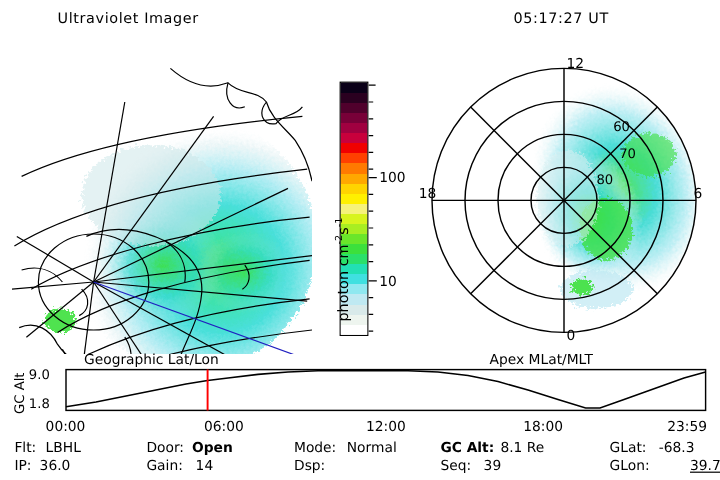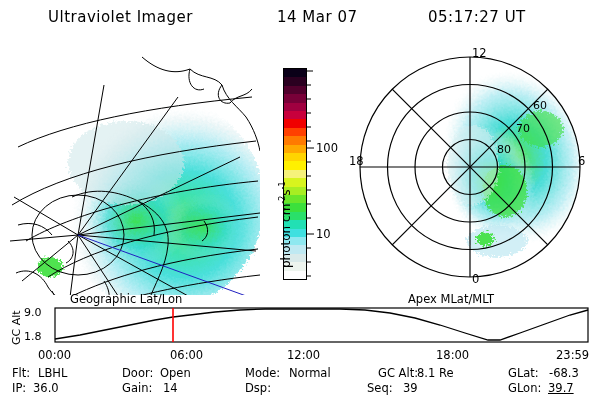--- a/index.html
+++ b/index.html
@@ -1,33 +1,32 @@
 <!DOCTYPE html>
 <html><head>
 <meta charset="utf-8">
 <style>
   html,body{margin:0;padding:0;background:#ffffff;}
   body{width:600px;height:400px;overflow:hidden;
        font-family:"DejaVu Sans","Liberation Sans",sans-serif;
        color:#000;position:relative;}
   #stage{position:absolute;left:0;top:0;width:600px;height:400px;}
   .abs{position:absolute;}
-  .hdr{font-size:15px;letter-spacing:.5px;white-space:nowrap;}
+  .hdr{font-size:12px;letter-spacing:.5px;white-space:nowrap;}
   .lbl{font-size:11.5px;white-space:nowrap;}
   .lblsm{font-size:11px;white-space:nowrap;}
   svg{display:block;}
   .vert{transform:rotate(-90deg);transform-origin:left top;}
 </style>
 </head>
 <body>
 
 <div id="stage">
 
   <div class="abs hdr" style="left:48px;top:8px;">Ultraviolet Imager</div>
-  <div class="abs hdr" style="left:277px;top:8px;">14 Mar 07</div>
   <div class="abs hdr" style="left:428px;top:8px;">05:17:27 UT</div>
 
   <div class="abs" style="left:8px;top:45px;width:252px;height:250px;">
     <svg width="252" height="250" viewBox="0 0 252 250">
       <defs>
         <clipPath id="geoClip">
             <rect x="0" y="0" width="252" height="250"></rect>
           </clipPath>
         <radialGradient id="auroraGeo" cx="0.62" cy="0.60" r="0.56">
           <stop offset="0%" stop-color="#3ce03c" stop-opacity="0.95"></stop>
@@ -169,21 +168,21 @@
         <line x1="125" y1="12" x2="125" y2="232"></line>
         <line x1="47.2" y1="44.2" x2="202.8" y2="199.8"></line>
         <line x1="202.8" y1="44.2" x2="47.2" y2="199.8"></line>
       </g>
     </svg>
   </div>
   <div class="abs lbl" style="left:472px;top:46px;">12</div>
   <div class="abs lbl" style="left:349px;top:154px;">18</div>
   <div class="abs lbl" style="left:578px;top:154px;">6</div>
   <div class="abs lbl" style="left:472px;top:272px;">0</div>
-  <div class="abs lblsm" style="left:533px;top:99px;">60</div>
+  <div class="abs lblsm" style="left:511px;top:99px;">60</div>
   <div class="abs lblsm" style="left:516px;top:122px;">70</div>
   <div class="abs lblsm" style="left:497px;top:143px;">80</div>
 
   <div class="abs lbl" style="left:70px;top:292px;">Geographic Lat/Lon</div>
   <div class="abs lbl" style="left:408px;top:292px;">Apex MLat/MLT</div>
 
   <div class="abs" style="left:0px;top:304px;width:600px;height:44px;">
     <svg width="600" height="44" viewBox="0 0 600 44">
       <rect x="55" y="4" width="533" height="34" fill="none" stroke="#000" stroke-width="1.2"></rect>
       <polyline fill="none" stroke="#000000" stroke-width="1.3" points="55,35 80,31 105,26 130,21 155,16 173,13 190,11 215,8 240,6 265,5 290,5 315,5 340,5 365,6 390,9 415,14 440,21 465,29 488,36 500,36 520,29 545,20 570,11 588,6"></polyline>
@@ -192,42 +191,42 @@
   </div>
 
   <div class="abs" style="left:10px;top:345px;">
     <div class="vert" style="font-size:11px;white-space:nowrap;">GC Alt</div>
   </div>
   <div class="abs lblsm" style="left:24px;top:306px;">9.0</div>
   <div class="abs lblsm" style="left:24px;top:330px;">1.8</div>
 
   <div class="abs lbl" style="left:38px;top:348px;">00:00</div>
   <div class="abs lbl" style="left:170px;top:348px;">06:00</div>
-  <div class="abs lbl" style="left:287px;top:348px;">12:00</div>
+  <div class="abs lbl" style="left:305px;top:348px;">12:00</div>
   <div class="abs lbl" style="left:436px;top:348px;">18:00</div>
   <div class="abs lbl" style="left:556px;top:348px;">23:59</div>
 
   <div class="abs" style="left:0;top:366px;width:600px;height:15px;padding-left:24px;">
     <span class="abs lbl" style="left:12px;">Flt:</span>
     <span class="abs lbl" style="left:38px;text-align:right;">LBHL</span>
     <span class="abs lbl" style="left:122px;">Door:</span>
-    <span class="abs lbl" style="left:160px;">Open</span>
+    <span class="abs lbl" style="left:160px;font-weight:bold;">Open</span>
     <span class="abs lbl" style="left:245px;">Mode:</span>
     <span class="abs lbl" style="left:289px;">Normal</span>
-    <span class="abs lbl" style="left:378px;">GC Alt:</span>
+    <span class="abs lbl" style="left:367px;font-weight:bold;">GC Alt:</span>
     <span class="abs lbl" style="left:417px;">8.1 Re</span>
     <span class="abs lbl" style="left:508px;">GLat:</span>
     <span class="abs lbl" style="left:549px;">-68.3</span>
   </div>
   <div class="abs" style="left:0;top:381px;width:512px;height:15px;">
     <span class="abs lbl" style="left:12px;">IP:</span>
     <span class="abs lbl" style="left:33px;">36.0</span>
     <span class="abs lbl" style="left:122px;">Gain:</span>
     <span class="abs lbl" style="left:163px;">14</span>
     <span class="abs lbl" style="left:245px;">Dsp:</span>
     <span class="abs lbl" style="left:295px;margin-top:29px;">2.8</span>
     <span class="abs lbl" style="left:367px;">Seq:</span>
     <span class="abs lbl" style="left:403px;">39</span>
     <span class="abs lbl" style="left:508px;">GLon:</span>
-    <span class="abs lbl" style="left:548px;text-decoration:underline;">39.7</span>
+    <span class="abs lbl" style="left:575px;text-decoration:underline;">39.7</span>
   </div>
 
 </div>
 
 </body></html>

